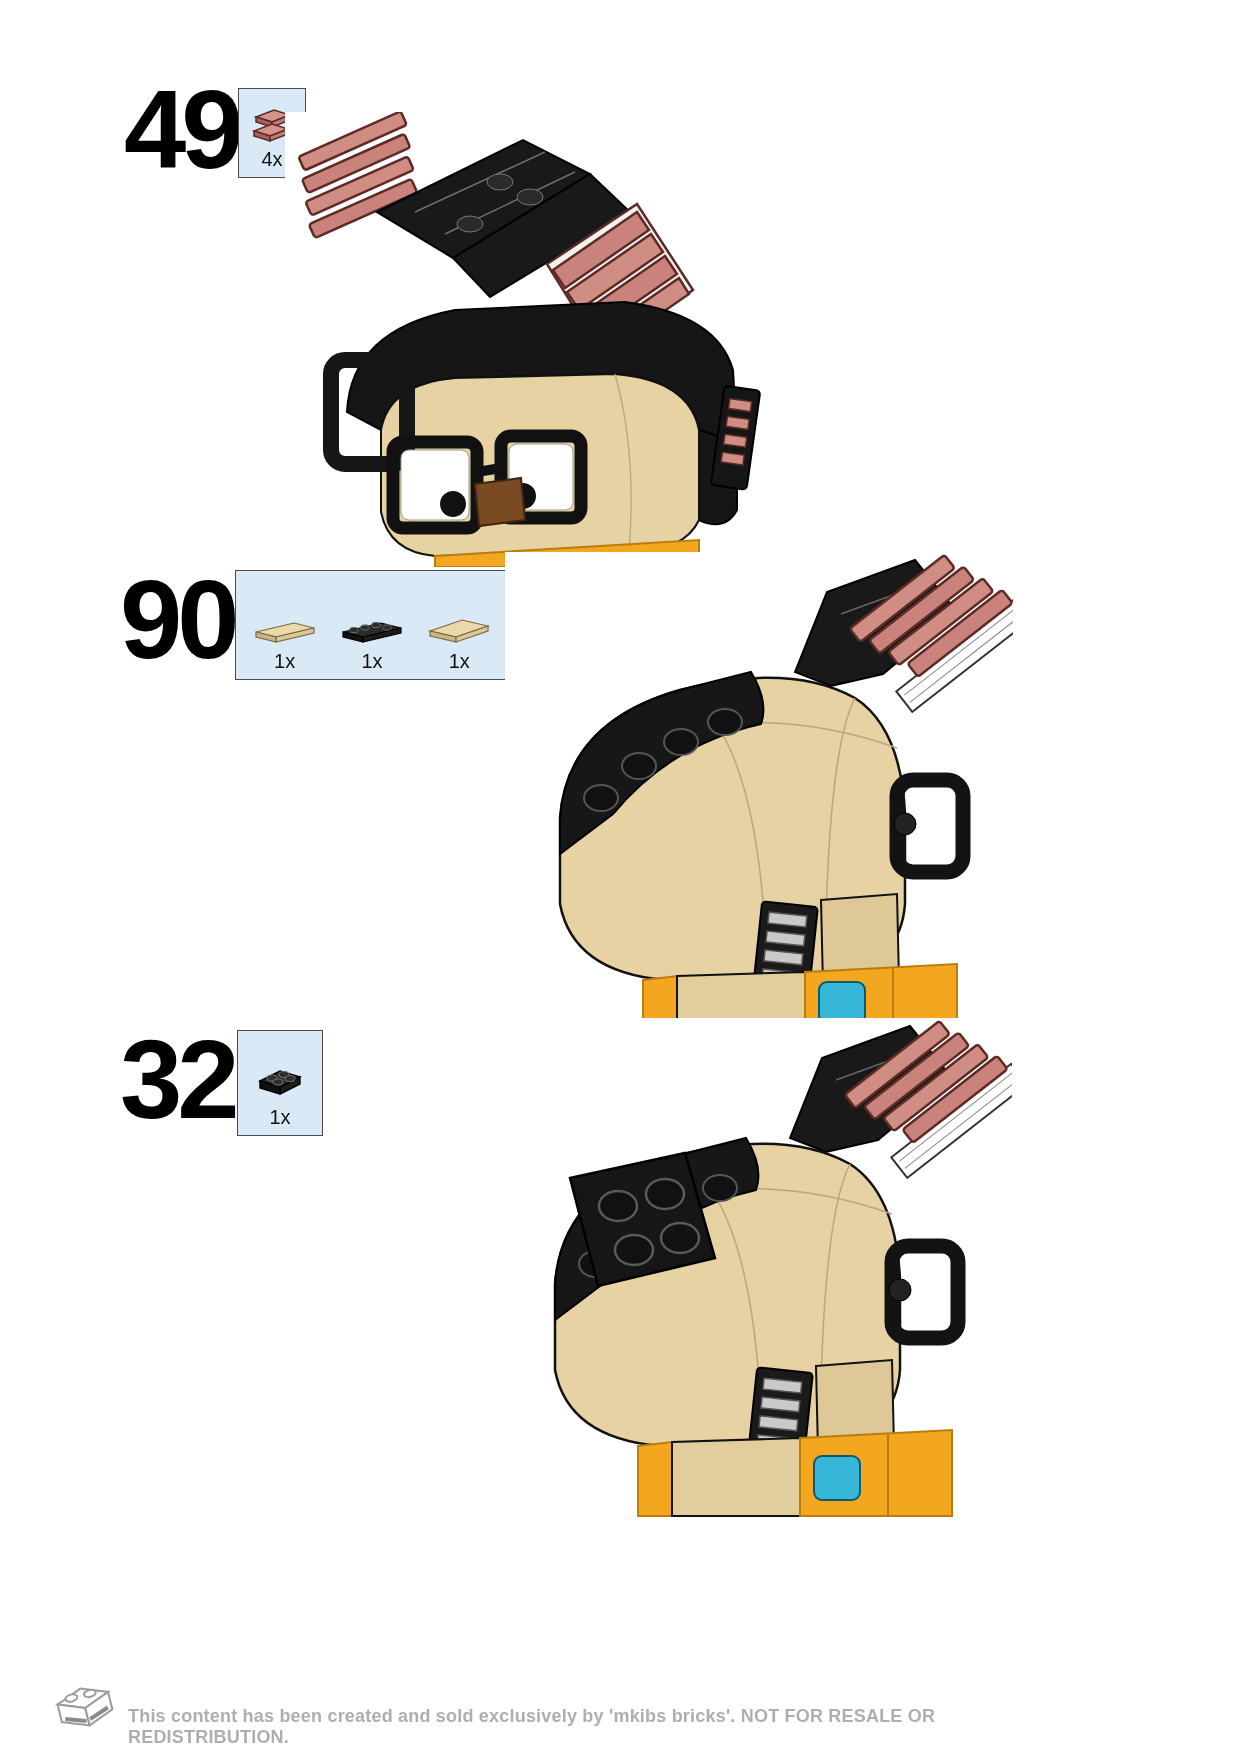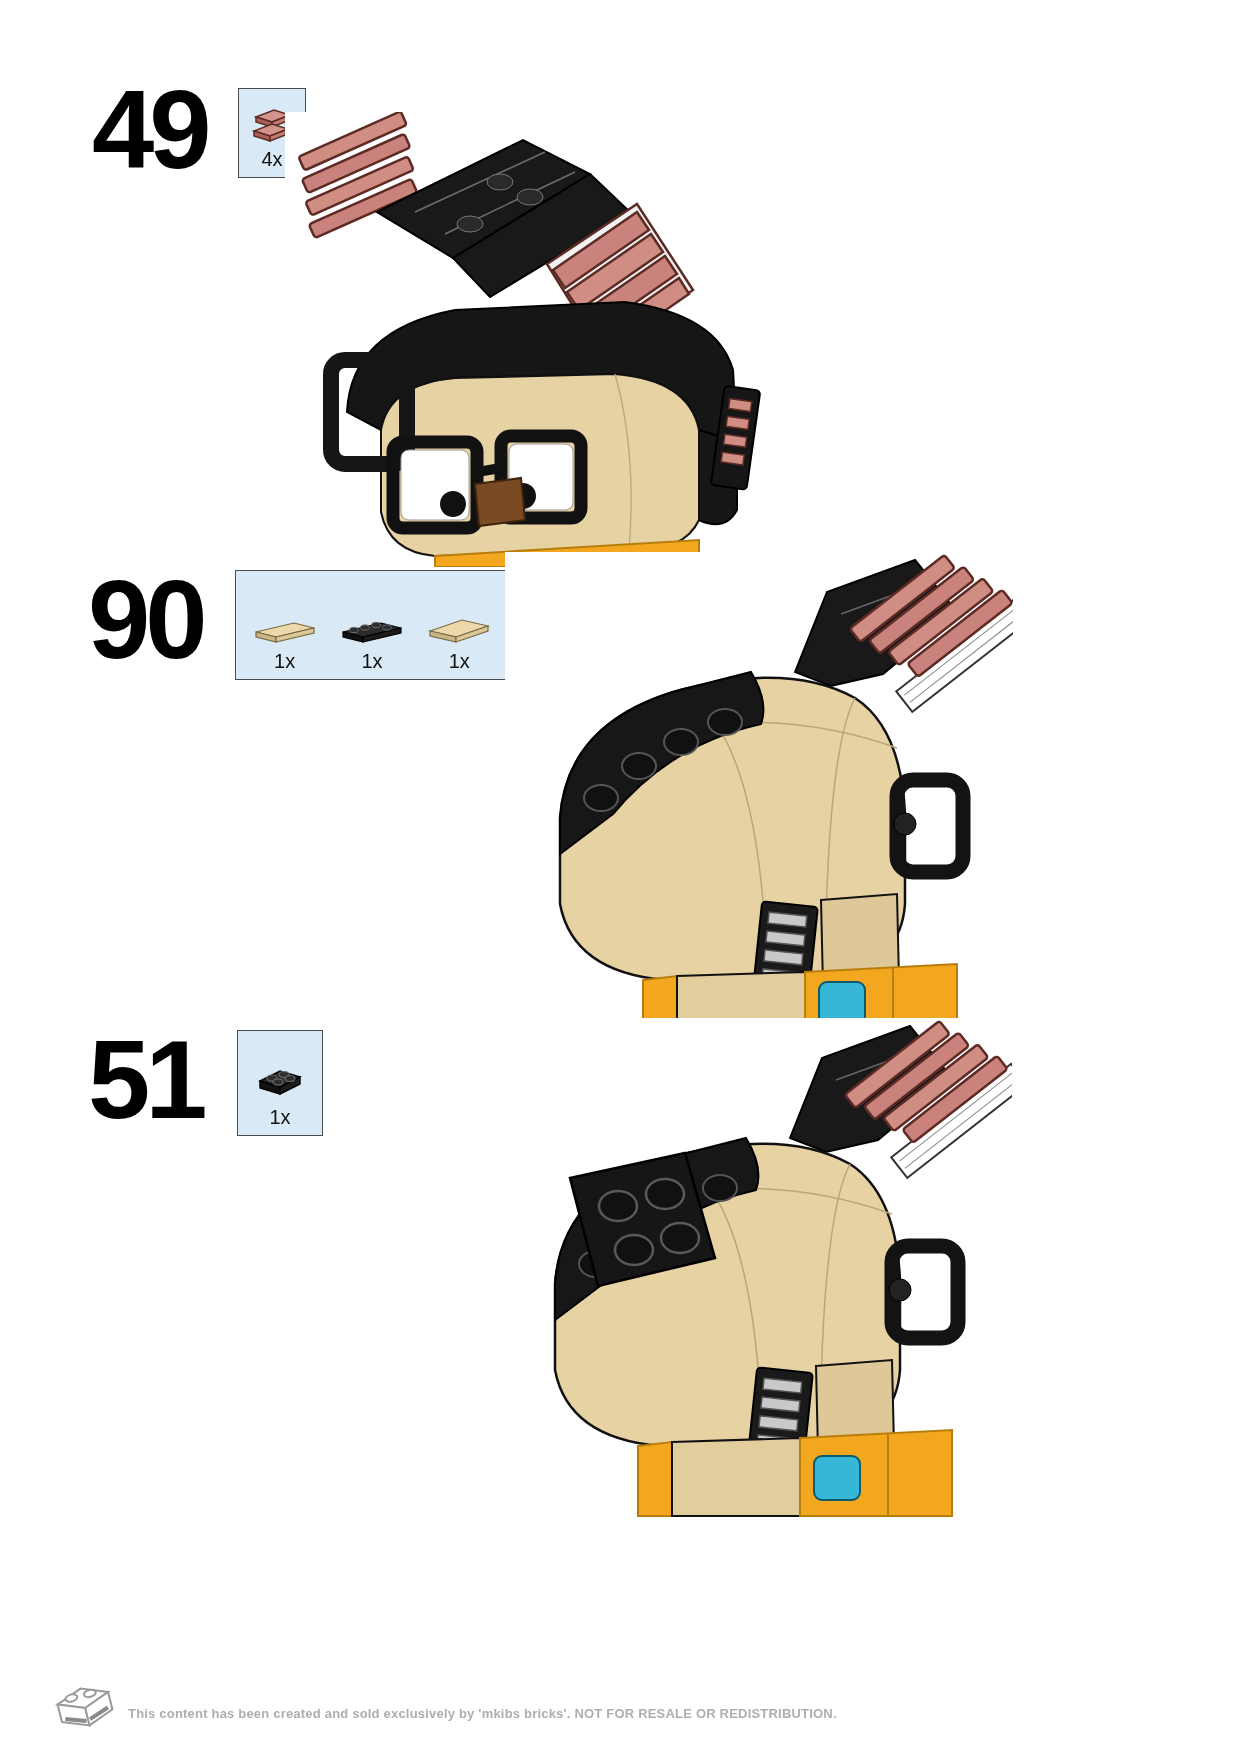--- a/index.html
+++ b/index.html
@@ -3,21 +3,21 @@
 <meta charset="utf-8">
 <style>
   * { box-sizing: border-box; }
   html,body { margin:0; padding:0; }
   body {
     width:1241px; height:1754px; position:relative; background:#ffffff;
     font-family:"Liberation Sans", sans-serif; overflow:hidden;
   }
   .step-number {
     position:absolute; font-size:112px; font-weight:900; letter-spacing:-5px;
-    line-height:0.92; color:#000;
+    line-height:0.92; color:#000;margin-left:32px;
   }
   .parts-box {
     position:absolute; background:#d9e9f6; border:1.6px solid #4a4a4a;
     display:flex; align-items:flex-end; justify-content:space-around;
     padding:10px 8px 6px 8px; gap:6px;
   }
   .part { display:flex; flex-direction:column; align-items:center; gap:3px; }
   .part-count { font-size:20px; color:#111; }
   .illustration { position:absolute; background:#fff; }
   .illustration svg { display:block; width:100%; height:100%; }
@@ -26,21 +26,21 @@
   #step49-ill    { left:285px; top:112px; width:508px; height:455px; }
   #step50-number { left:88px;  top:568px; }
   #step50-parts  { left:235px; top:570px; width:274px; height:110px; }
   #step50-ill    { left:505px; top:552px; width:508px; height:480px; }
   #step51-number { left:88px;  top:1028px; }
   #step51-parts  { left:237px; top:1030px; width:86px; height:106px; }
   #step51-ill    { left:500px; top:1018px; width:512px; height:500px; }
   .footer-logo { position:absolute; left:46px; top:1670px; width:78px; height:74px; }
   .footer-text {
     position:absolute; left:128px; top:1706px; width:960px;
-    font-size:13px; font-weight:bold; color:#aeaeae; letter-spacing:0.2px;
+    font-size:18px; font-weight:bold; color:#aeaeae; letter-spacing:0.2px;
   }
 </style>
 </head>
 <body>
 
 <div>
 
   <div class="step-number" id="step49-number">49</div>
 
   <div class="parts-box" id="step49-parts">
@@ -209,21 +209,21 @@
       <polygon points="316,348 392,342 394,428 318,434" fill="#dfc898" stroke="#111" stroke-width="2"></polygon>
 
       <polygon points="138,428 172,424 172,480 138,480" fill="#f2a71f" stroke="#b97d0e" stroke-width="2"></polygon>
       <polygon points="172,424 300,420 300,480 172,480" fill="#e2cd9c" stroke="#111" stroke-width="2"></polygon>
       <polygon points="300,420 452,412 452,480 300,480" fill="#f2a71f" stroke="#b97d0e" stroke-width="2"></polygon>
       <line x1="388" y1="416" x2="388" y2="480" stroke="#b97d0e" stroke-width="2"></line>
       <rect x="314" y="430" width="46" height="42" rx="8" fill="#37b7d8" stroke="#0c5a6e" stroke-width="2"></rect>
     </svg>
   </div>
 
-  <div class="step-number" id="step51-number">51</div>
+  <div class="step-number" id="step51-number">32</div>
 
   <div class="parts-box" id="step51-parts">
     <div class="part">
       <svg width="52" height="42" viewBox="0 0 52 42">
         <g stroke="#000" stroke-width="1.4">
           <polygon points="6,20 26,10 46,16 26,26" fill="#2b2b2b"></polygon>
           <polygon points="6,20 26,26 26,33 6,27" fill="#111"></polygon>
           <polygon points="26,26 46,16 46,23 26,33" fill="#1c1c1c"></polygon>
         </g>
         <g fill="#2e2e2e" stroke="#6a6a6a" stroke-width="1.2">

